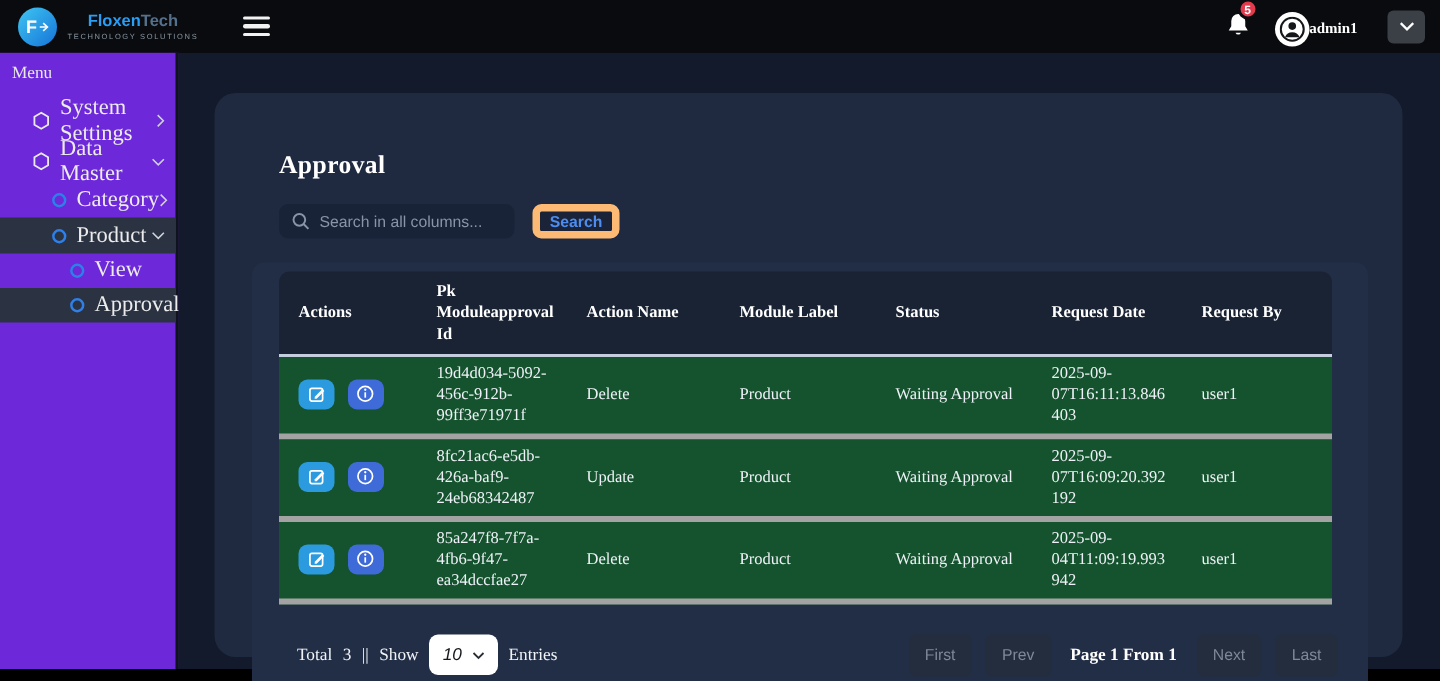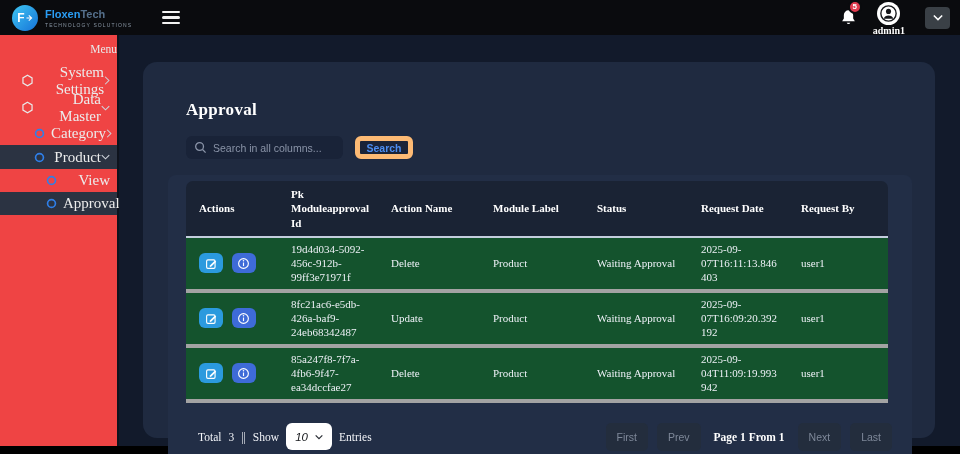--- a/index.html
+++ b/index.html
@@ -5,38 +5,38 @@
   * { box-sizing: border-box; margin: 0; padding: 0; }
   html,body { width:960px; height:454px; overflow:hidden; }
   body { background:#000; font-family:"Liberation Serif", serif; }
 
   
   .topbar { height:35px; background:#0a0b0e; display:flex; align-items:center; padding:0 10px 0 12px; position:relative; }
   .brand { display:flex; align-items:center; gap:7px; cursor:pointer; }
   .brand-circle { width:26px; height:26px; border-radius:50%; background:linear-gradient(135deg,#3ec6f2,#1673d8); color:#fff;
     display:flex; align-items:center; justify-content:center; font-family:"Liberation Sans",sans-serif; font-weight:bold; font-size:12px; }
   .brand-circle svg { margin-left:1px; }
-  .brand-name { font-family:"Liberation Sans",sans-serif; font-weight:bold; font-size:11px; line-height:12px; }
+  .brand-name { font-family:"Liberation Sans",sans-serif; font-weight:bold; font-size:11px; line-height:12px;text-align:center; }
   .bn1 { color:#2a9df4; } .bn2 { color:#55708c; }
   .brand-tagline { font-family:"Liberation Sans",sans-serif; font-size:5px; letter-spacing:1.1px; color:#8a97a5; margin-top:2px; }
   .hamburger { margin-left:26px; background:none; border:none; cursor:pointer; display:flex; flex-direction:column; gap:3px; padding:4px; }
   .hamburger span { display:block; width:18px; height:2.4px; background:#f2f2f2; border-radius:2px; }
   .topbar-right { margin-left:auto; display:flex; align-items:center; gap:16px; }
   .bell-wrap { position:relative; cursor:pointer; padding-top:4px; }
   .badge { position:absolute; top:-5px; right:-5px; min-width:14px; height:14px; border-radius:50%; background:#e23b4e; color:#fff;
     font-family:"Liberation Sans",sans-serif; font-size:8px; font-weight:bold; display:flex; align-items:center; justify-content:center; border:2px solid #0a0b0e; }
-  .user { display:flex; flex-direction:column; align-items:center; cursor:pointer; margin-top:3px; }
+  .user { display:flex; flex-direction:row; align-items:center; cursor:pointer; margin-top:3px; }
   .avatar { width:23px; height:23px; border-radius:50%; background:#fff; display:flex; align-items:center; justify-content:center; }
   .username { color:#fff; font-weight:bold; font-size:10px; line-height:11px; }
   .dd-btn { width:25px; height:22px; background:#3a4046; border:none; border-radius:4px; cursor:pointer;
     display:flex; align-items:center; justify-content:center; margin-left:4px; }
 
   
   .shell { display:flex; height:411px; }
-  .sidebar { width:119px; background:#ef4444; border-right:2px solid #0e131d; padding-top:6px; flex-shrink:0;text-align:right; }
+  .sidebar { width:119px; background:#6d28d9; border-right:2px solid #0e131d; padding-top:6px; flex-shrink:0; }
   .menu-label { color:#e8e8e8; font-size:11.5px; padding:2px 0 12px 8px; }
   .side-item { display:flex; align-items:center; cursor:pointer; color:#ececec; font-size:15px; padding-right:7px; }
   .side-item.lvl1 { height:27px; padding-left:21px; }
   .side-item.lvl2 { height:24px; padding-left:34px; }
   .side-item.lvl3 { height:23px; padding-left:46px; }
   .side-item.active { background:#2b3342; }
   .s-icon { display:flex; align-items:center; margin-right:6px; }
   .s-label { flex:1; }
   .s-chev { display:flex; align-items:center; }
 

